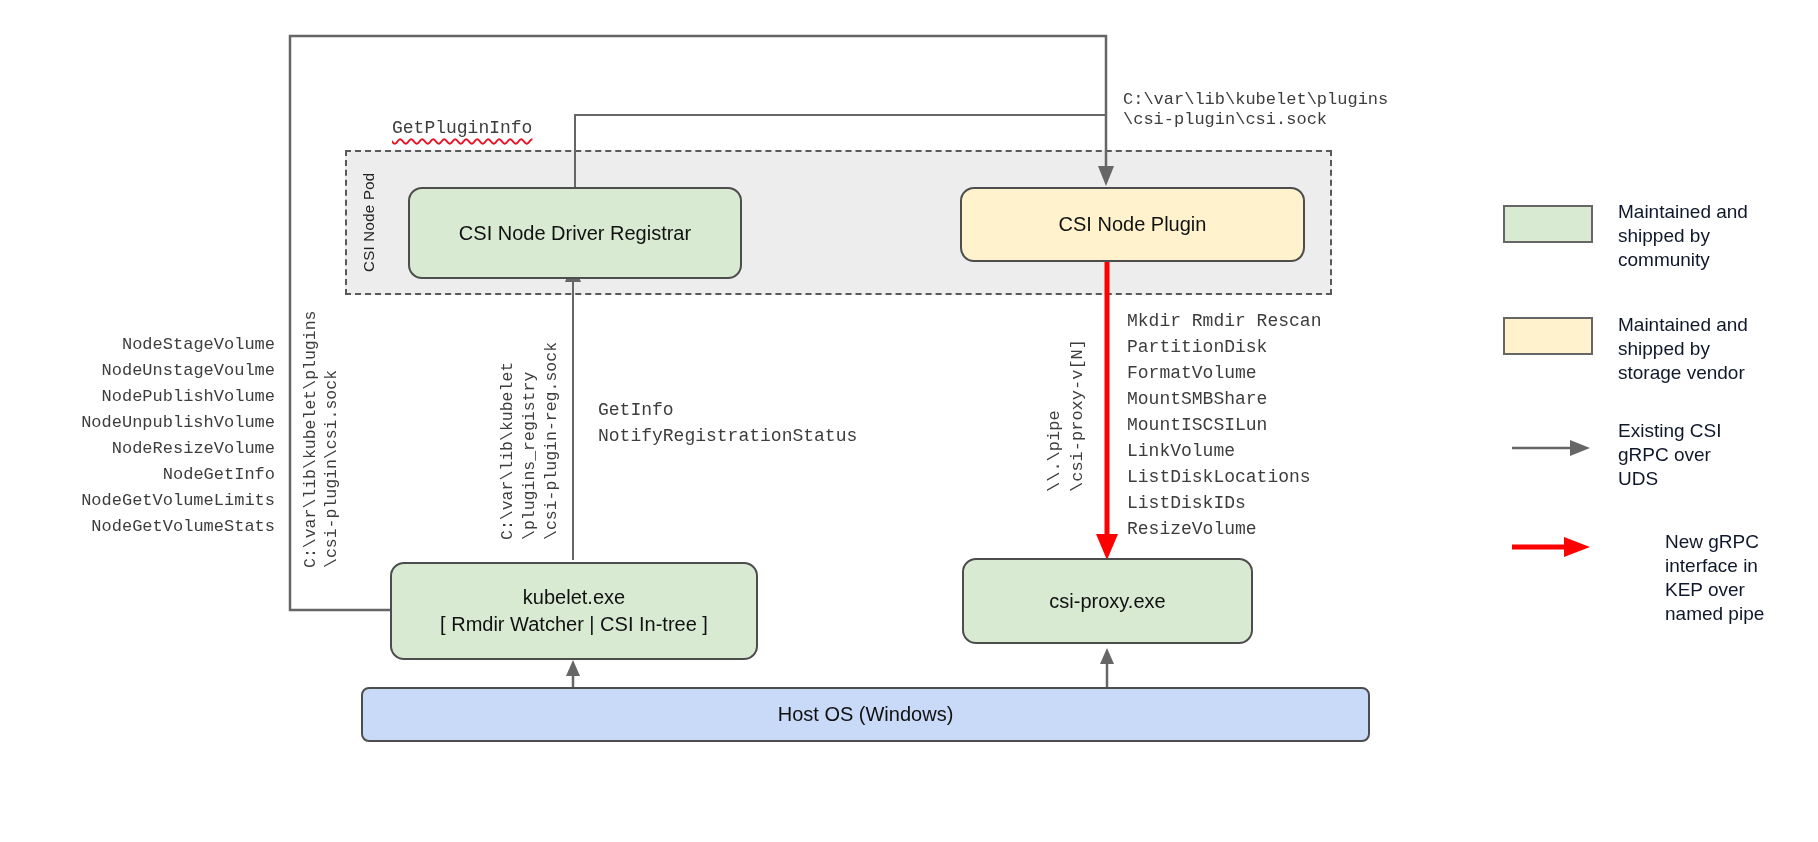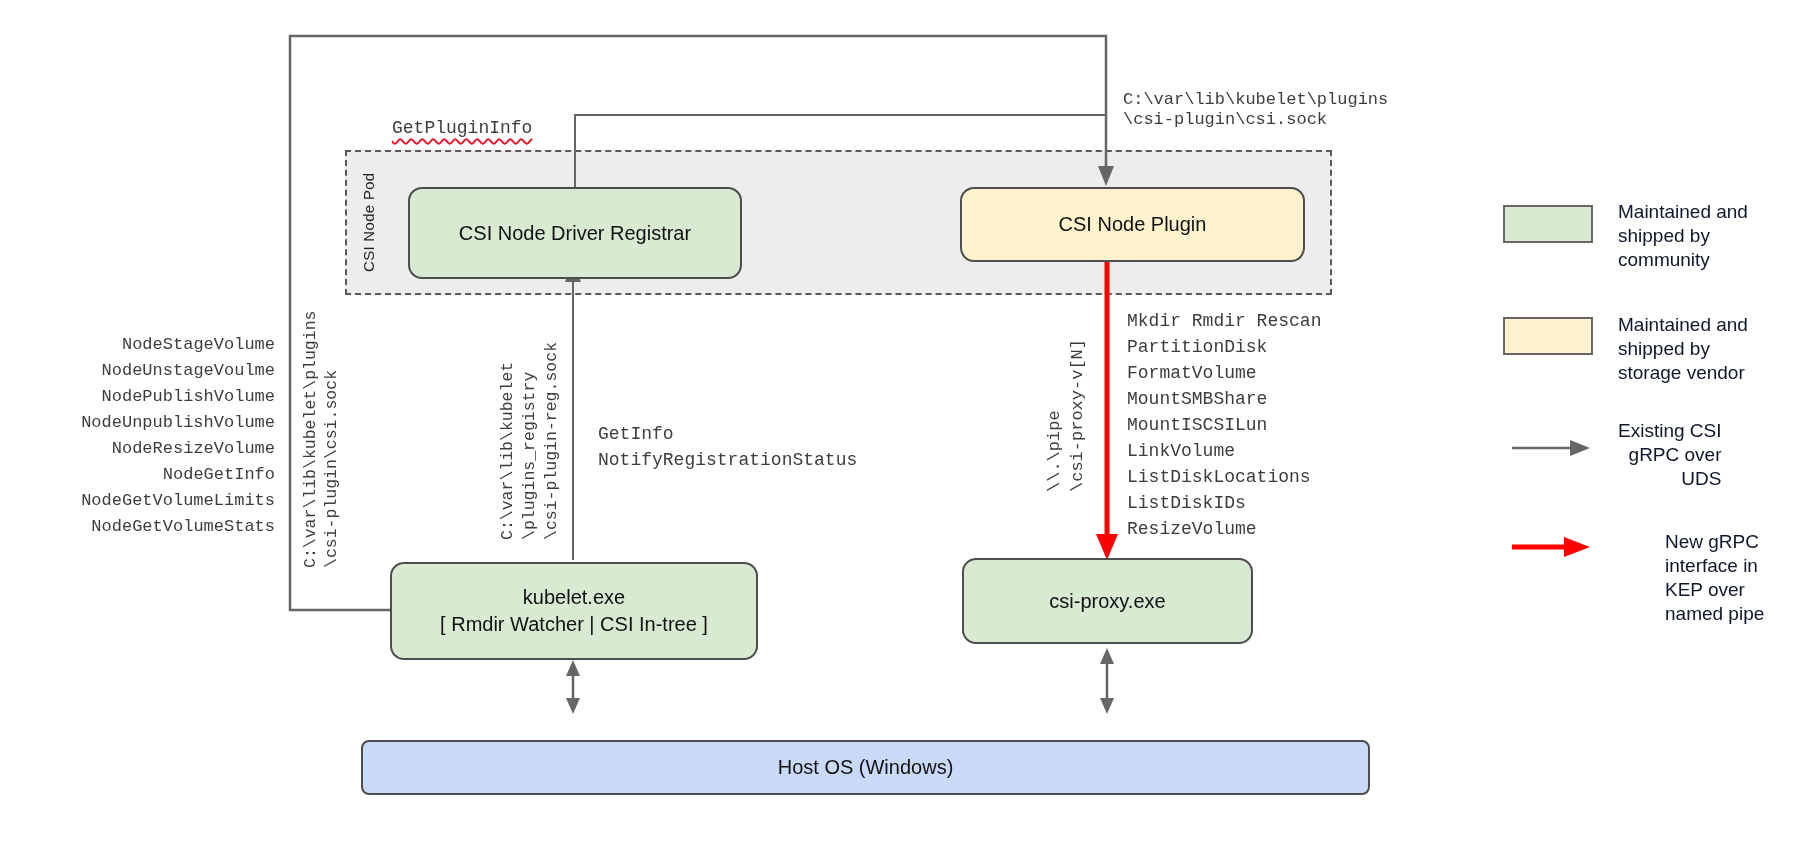--- a/index.html
+++ b/index.html
@@ -19,46 +19,46 @@
   
   .node{
     display:flex;flex-direction:column;align-items:center;justify-content:center;
     box-sizing:border-box;border:2px solid #4d4d4d;border-radius:14px;
     font-size:20px;line-height:27px;text-align:center;color:#111;z-index:2;
   }
   .node-registrar{left:408px;top:187px;width:334px;height:92px;background:var(--community-green);}
   .node-plugin{left:960px;top:187px;width:345px;height:75px;background:var(--vendor-yellow);}
   .node-kubelet{left:390px;top:562px;width:368px;height:98px;background:var(--community-green);}
   .node-csiproxy{left:962px;top:558px;width:291px;height:86px;background:var(--community-green);}
-  .node-hostos{left:361px;top:740px;width:1009px;height:55px;background:var(--host-blue);border-radius:8px;border-width:2px;}
+  .node-hostos{left:361px;top:687px;width:1009px;height:55px;background:var(--host-blue);border-radius:8px;border-width:2px;}
   
   .rot{transform-origin:0 0;transform:rotate(-90deg);white-space:nowrap;z-index:3;}
   .pod-label{left:360px;top:272px;font-size:15px;color:#222;letter-spacing:.3px;}
   .rot-sock-left{left:300px;top:568px;font-size:16.5px;line-height:21px;}
   .rot-regsock{left:497px;top:540px;font-size:16.5px;line-height:22px;}
   .rot-pipe{left:1043px;top:492px;font-size:17px;line-height:23px;}
   
   .label-block{z-index:3;font-size:17px;line-height:26px;}
   .node-methods{left:40px;top:332px;width:235px;text-align:right;}
   .proxy-methods{left:1127px;top:308px;font-size:18px;}
-  .reg-api{left:598px;top:397px;font-size:18px;margin-top:24px;}
+  .reg-api{left:598px;top:397px;font-size:18px;}
   .sock-top{left:1123px;top:90px;line-height:20px;}
   .getplugininfo{
     left:392px;top:118px;width:180px;text-align:left;font-size:18px;z-index:3;
     text-decoration:underline;text-decoration-style:wavy;
     text-decoration-color:var(--squiggle-red);text-decoration-thickness:2px;text-underline-offset:5px;
   }
   
   .legend-swatch{width:90px;height:38px;border:2px solid #666;box-sizing:border-box;z-index:2;}
   .swatch-green{left:1503px;top:205px;background:var(--community-green);}
   .swatch-yellow{left:1503px;top:317px;background:var(--vendor-yellow);}
   .legend-text{left:1618px;font-size:19px;line-height:24px;color:#0f172a;z-index:2;}
   .legend-text-1{top:200px;}
   .legend-text-2{top:313px;}
-  .legend-text-3{top:419px;text-align:right;}
+  .legend-text-3{top:419px;}
   .legend-text-4{top:530px;margin-left:47px;}
 </style>
 </head>
 <body>
 
 <div class="canvas">
 
   <div class="abs pod"></div>
 
   <svg class="abs connectors" width="1818" height="842" viewBox="0 0 1818 842">

